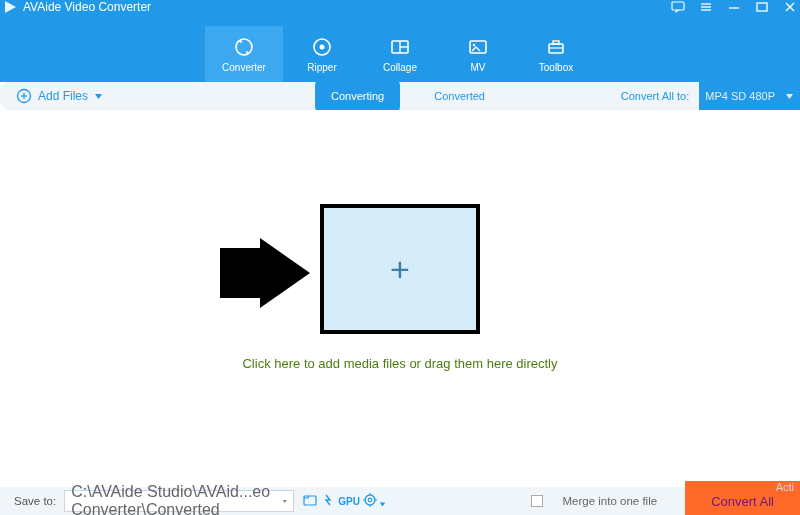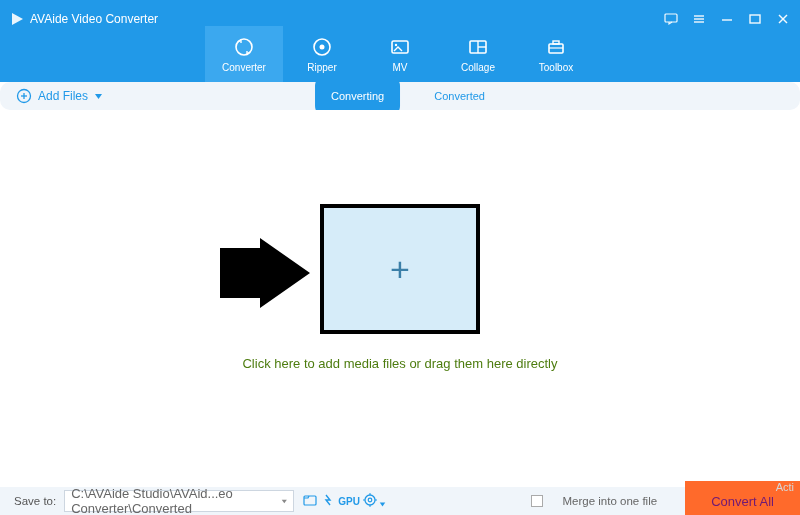--- a/index.html
+++ b/index.html
@@ -1,18 +1,18 @@
 <!DOCTYPE html>
 <html><head>
 <meta charset="utf-8">
 <style>
 * { margin: 0; padding: 0; box-sizing: border-box; font-family: Arial, sans-serif; }
 body { width: 800px; height: 515px; background: #fff; overflow: hidden; position: relative; }
 
-.titlebar { height: 26px; background: #2199e8; display: flex; align-items: flex-end; padding: 0 10px; color: #fff; font-size: 12px; gap: 12px; }
+.titlebar { height: 26px; background: #2199e8; display: flex; align-items: flex-start; padding: 0 3px; color: #fff; font-size: 12px; gap: 12px; }
 .titlebar .logo { display: flex; align-items: center; gap: 6px; }
 .titlebar .spacer { flex: 1; }
 .titlebar .win-ctrl { display: flex; gap: 14px; }
 .titlebar .win-ctrl span { opacity: 0.95; display: inline-flex; }
 
 .navbar { height: 56px; background: #2199e8; display: flex; justify-content: center; gap: 0; }
 .nav-item { width: 78px; display: flex; flex-direction: column; align-items: center; justify-content: center; color: #fff; font-size: 10px; gap: 4px; cursor: pointer; }
 .nav-item.active { background: #3ba8ef; }
 .nav-item .nav-icon { height: 22px; display: flex; align-items: center; justify-content: center; }
 
@@ -24,21 +24,21 @@
 .subbar-right { margin-left: auto; display: flex; align-items: center; gap: 10px; font-size: 11px; }
 .format-sel { background: #2199e8; padding: 0 6px; height: 28px; display: flex; align-items: center; gap: 10px; color: #dff0fc; margin-right: -16px; }
 
 .main { height: 365px; background: #fff; display: flex; flex-direction: column; align-items: center; justify-content: center; position: relative; }
 .arrow { position: absolute; left: 220px; top: 128px; }
 .dropzone { border: 4px solid #000; width: 160px; height: 130px; background: #d6ecf9; display: flex; align-items: center; justify-content: center; cursor: pointer; margin-top: -10px; }
 .add-plus { color: #3b7fa8; font-size: 34px; font-weight: 300; }
 .hint { margin-top: 22px; font-size: 13px; color: #4d7c0f; }
 
 .footer { position: absolute; bottom: 0; left: 0; right: 0; height: 28px; background: #f0f5fa; display: flex; align-items: center; padding: 11px 14px; font-size: 11.5px; color: #555; gap: 8px; }
-.path-input { flex: 0 0 auto; width: 230px; height: 22px; border: 1px solid #cdd6e0; background: #fff; padding: 0 6px; display: flex; align-items: center; font-size: 13px; color: #666; justify-content: space-between; }
+.path-input { flex: 0 0 auto; width: 230px; height: 22px; border: 1px solid #cdd6e0; background: #fff; padding: 0 6px; display: flex; align-items: center; font-size: 16px; color: #666; justify-content: space-between; }
 .footer-icons { display: flex; gap: 2px; align-items: center; }
 .footer-icons span { color: #2199e8; }
 .footer .spacer { flex: 1; }
 .merge { display: flex; align-items: center; gap: 20px; font-size: 11.5px; color: #666; }
 .merge-box { width: 12px; height: 12px; border: 1px solid #aaa; background: #fff; }
 .convert-btn { background: #ff6a2b; color: #701a75; border: none; height: 40px; padding: 0 26px; font-size: 13px; cursor: pointer; margin-right: -14px; margin-left: 20px; }
 
 .watermark { position: absolute; right: 6px; bottom: 22px; color: #d7d7d7; font-size: 11px; }
 </style>
 </head>
@@ -101,36 +101,36 @@
       <svg width="22" height="22" viewBox="0 0 22 22">
           <circle cx="11" cy="11" r="8" fill="none" stroke="#fff" stroke-width="1.6"></circle>
           <circle cx="11" cy="11" r="2.5" fill="#fff"></circle>
         </svg>
     </div>
     <span>Ripper</span>
   </div>
   <div class="nav-item">
     <div class="nav-icon">
       <svg width="22" height="22" viewBox="0 0 22 22">
+          <rect x="3" y="5" width="16" height="12" rx="1" fill="none" stroke="#fff" stroke-width="1.6"></rect>
+          <line x1="11" y1="5" x2="11" y2="17" stroke="#fff" stroke-width="1.4"></line>
+          <line x1="11" y1="11" x2="19" y2="11" stroke="#fff" stroke-width="1.4"></line>
+        </svg>
+    </div>
+    <span>Collage</span>
+  </div>
+  <div class="nav-item">
+    <div class="nav-icon">
+      <svg width="22" height="22" viewBox="0 0 22 22">
           <rect x="3" y="5" width="16" height="12" rx="1.5" fill="none" stroke="#fff" stroke-width="1.6"></rect>
           <circle cx="7" cy="9" r="1.2" fill="#fff"></circle>
           <path d="M5 15 L9 11 L13 15" fill="none" stroke="#fff" stroke-width="1.4"></path>
         </svg>
     </div>
     <span>MV</span>
-  </div>
-  <div class="nav-item">
-    <div class="nav-icon">
-      <svg width="22" height="22" viewBox="0 0 22 22">
-          <rect x="3" y="5" width="16" height="12" rx="1" fill="none" stroke="#fff" stroke-width="1.6"></rect>
-          <line x1="11" y1="5" x2="11" y2="17" stroke="#fff" stroke-width="1.4"></line>
-          <line x1="11" y1="11" x2="19" y2="11" stroke="#fff" stroke-width="1.4"></line>
-        </svg>
-    </div>
-    <span>Collage</span>
   </div>
   <div class="nav-item">
     <div class="nav-icon">
       <svg width="22" height="22" viewBox="0 0 22 22">
           <rect x="4" y="8" width="14" height="9" rx="1" fill="none" stroke="#fff" stroke-width="1.6"></rect>
           <rect x="8" y="5" width="6" height="3" fill="none" stroke="#fff" stroke-width="1.4"></rect>
           <line x1="4" y1="12" x2="18" y2="12" stroke="#fff" stroke-width="1.2"></line>
         </svg>
     </div>
     <span>Toolbox</span>
@@ -145,20 +145,29 @@
         <line x1="5" y1="8" x2="11" y2="8" stroke="#2199e8" stroke-width="1.3"></line>
       </svg>
     <span>Add Files</span>
     <svg width="9" height="9" viewBox="0 0 9 9">
         <polygon points="1,2 8,2 4.5,7" fill="#2199e8"></polygon>
       </svg>
   </div>
   <div class="subbar-center">
     <div class="pill"><span>Converting</span></div>
     <div class="tab-plain"><span>Converted</span></div>
+  </div>
+  <div class="subbar-right">
+    <span style="color:#2199e8;">Convert All to:</span>
+    <div class="format-sel">
+      <span>MP4 SD 480P</span>
+      <svg width="9" height="9" viewBox="0 0 9 9">
+          <polygon points="1,2 8,2 4.5,7" fill="#dff0fc"></polygon>
+        </svg>
+    </div>
   </div>
 </div>
 
 <div class="main">
   <div class="arrow">
     <svg width="90" height="70" viewBox="0 0 90 70">
         <polygon points="0,10 40,10 40,0 90,35 40,70 40,60 0,60" fill="#000"></polygon>
       </svg>
   </div>
   <div class="dropzone">

